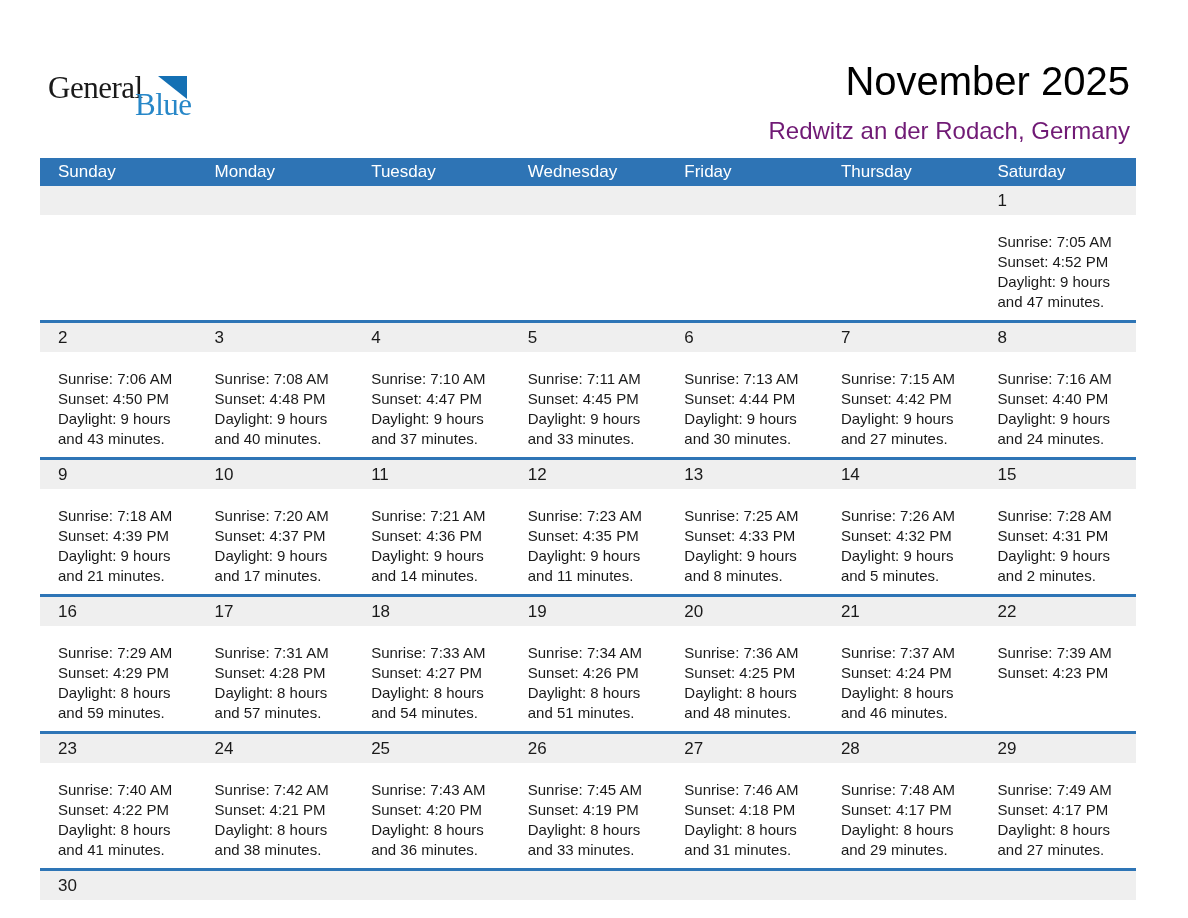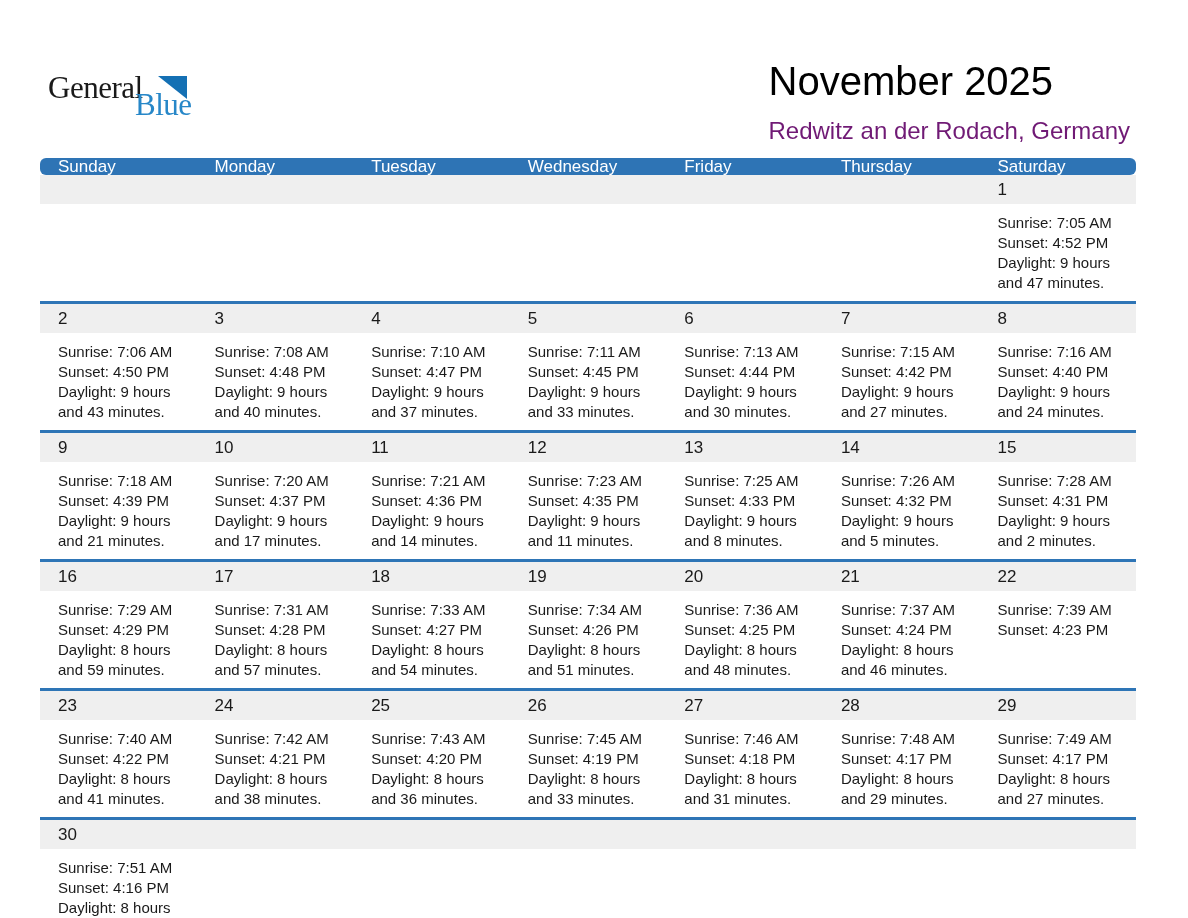--- a/index.html
+++ b/index.html
@@ -14,35 +14,35 @@
   html,body{width:1188px;height:918px;background:#FFFFFF;overflow:hidden;}
   body{font-family:"Liberation Sans", sans-serif;color:var(--text);position:relative;}
 
   
   .logo{position:absolute;left:48px;top:72px;width:220px;height:62px;font-family:Liberation Serif, serif;}
   .logo-general{position:absolute;left:0;top:0;font-size:31px;letter-spacing:-0.5px;color:#1A1A1A;line-height:1;}
   .logo-triangle{position:absolute;left:110px;top:4px;width:29px;height:23px;background:var(--logo-triangle);
     clip-path:polygon(0 0,100% 0,100% 100%);}
   .logo-blue{position:absolute;left:87px;top:17px;font-size:31px;letter-spacing:-0.5px;color:var(--logo-blue);line-height:1;}
 
-  .title-block{position:absolute;right:58px;top:58px;text-align:left;}
+  .title-block{position:absolute;right:58px;top:58px;text-align:right;}
   .month-title{font-size:40px;font-weight:400;color:#000;line-height:1.15;}
   .location{font-size:24px;font-weight:400;color:#701a75;margin-top:13px;}
 
   
   .calendar{position:absolute;left:40px;top:158px;width:1096px;}
-  .weekday-row{display:flex;height:17px;background:var(--header-bar);border-radius:6px;}
+  .weekday-row{display:flex;height:28px;background:var(--header-bar);}
   .weekday{flex:1 1 0;color:#FFFFFF;font-size:17px;display:flex;align-items:center;padding-left:18px;}
 
   .week{position:relative;display:flex;border-top:3px solid var(--row-line);min-height:110px;}
   .week:first-of-type{border-top:none;}
   .week::before{content:"";position:absolute;left:0;right:0;top:0;height:29px;background:var(--day-band);}
   .cell{flex:1 1 0;position:relative;padding:0 4px 8px 18px;}
   .day-num{position:relative;height:29px;display:flex;align-items:center;font-size:17px;color:#1A1A1A;}
-  .cell-info{position:relative;padding-top:9px;font-size:15px;line-height:20px;color:#1A1A1A;}
+  .cell-info{position:relative;padding-top:17px;font-size:15px;line-height:20px;color:#1A1A1A;}
 </style>
 </head>
 <body>
 
 <div class="logo">
   <span class="logo-general">General</span>
   <span class="logo-triangle"></span>
   <span class="logo-blue">Blue</span>
 </div>
 

